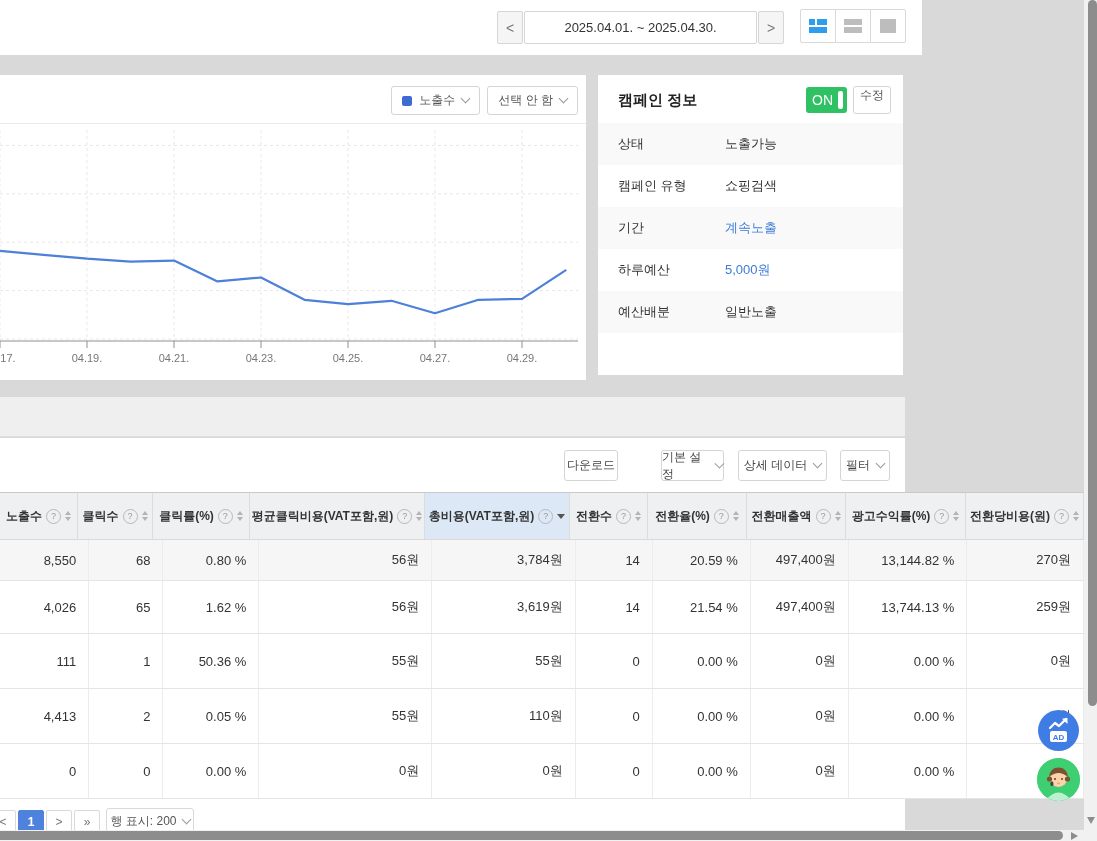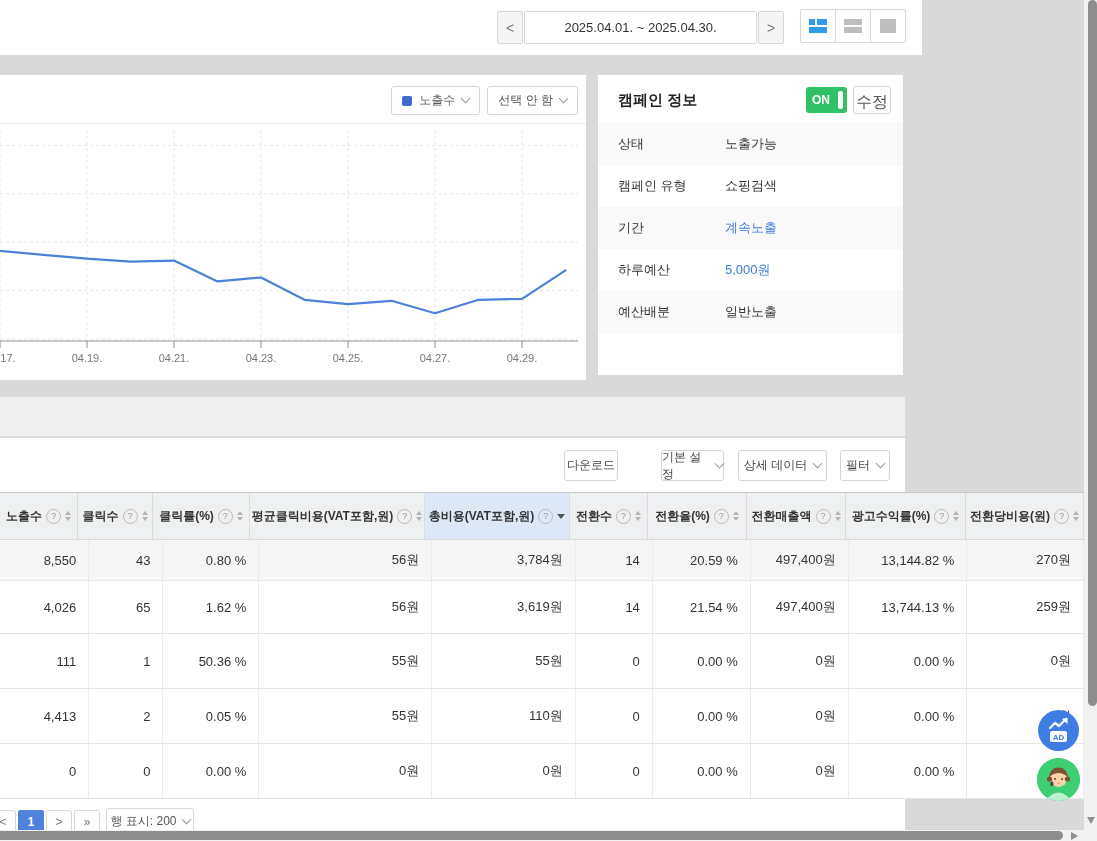--- a/index.html
+++ b/index.html
@@ -38,24 +38,24 @@
   .caret{width:6px;height:6px;border-right:1.5px solid #999;border-bottom:1.5px solid #999;
     transform:rotate(45deg);margin-top:-4px;display:inline-block;}
   .chart-divider{position:absolute;left:0;top:48px;width:586px;border-bottom:1px solid #ebebeb;}
   #chart-svg{position:absolute;left:0;top:55px;}
 
   
   .campanel{left:598px;top:75px;width:305px;height:300px;background:#fff;}
   .cam-title{position:absolute;left:20px;top:16px;font-size:15px;font-weight:bold;color:#222;}
   .toggle-on{position:absolute;left:208px;top:12px;width:41px;height:26px;border-radius:3px;
     display:flex;align-items:center;box-sizing:border-box;padding-left:6px;}
-  .toggle-on .lbl{color:#fff;font-size:12px;font-weight:bold;}
+  .toggle-on .lbl{color:#fff;font-size:14px;font-weight:normal;}
   .toggle-on .knob{position:absolute;right:4px;top:4px;width:5px;height:18px;background:#fff;border-radius:2px;}
   .editbtn{position:absolute;left:255px;top:11px;width:38px;height:28px;border:1px solid #d5d5d5;border-radius:3px;
-    background:#fff;font-size:16px;color:#555;display:flex;align-items:flex-end;justify-content:center;box-sizing:border-box;}
+    background:#fff;font-size:12px;color:#555;display:flex;align-items:flex-start;justify-content:center;box-sizing:border-box;}
   .cam-rows{position:absolute;left:0;top:48px;width:305px;}
   .cam-row{height:42px;display:flex;align-items:center;font-size:13px;}
   .cam-row.alt{background:#f9f9f9;}
   .cam-row .k{width:107px;padding-left:20px;color:#333;}
   .cam-row .v{color:#333;}
   .cam-row .v.link{color:#3c7bd9;}
 
   
   .tabstrip{left:0;top:397px;width:905px;height:40px;background:#efefef;border-bottom:1px solid #dedede;box-sizing:border-box;}
   .btnrow{left:0;top:438px;width:905px;height:54px;background:#fff;}
@@ -307,21 +307,21 @@
         <span class="qicon">?</span>
         <span class="sortboth">
           <i class="up"></i>
           <i class="dn"></i>
         </span>
       </div>
     </div>
   <div id="tbody">
       <div class="tr total" style="height: 41px;">
         <div class="td" style="width: 78px;">8,550</div>
-        <div class="td" style="width: 75px;">43</div>
+        <div class="td" style="width: 75px;">68</div>
         <div class="td" style="width: 97px;">0.80 %</div>
         <div class="td" style="width: 175px;">56원</div>
         <div class="td" style="width: 145px;">3,784원</div>
         <div class="td" style="width: 78px;">14</div>
         <div class="td" style="width: 99px;">20.59 %</div>
         <div class="td" style="width: 99px;">497,400원</div>
         <div class="td" style="width: 120px;">13,144.82 %</div>
         <div class="td" style="width: 118px;">270원</div>
       </div>
       <div class="tr" style="height: 53px;">

